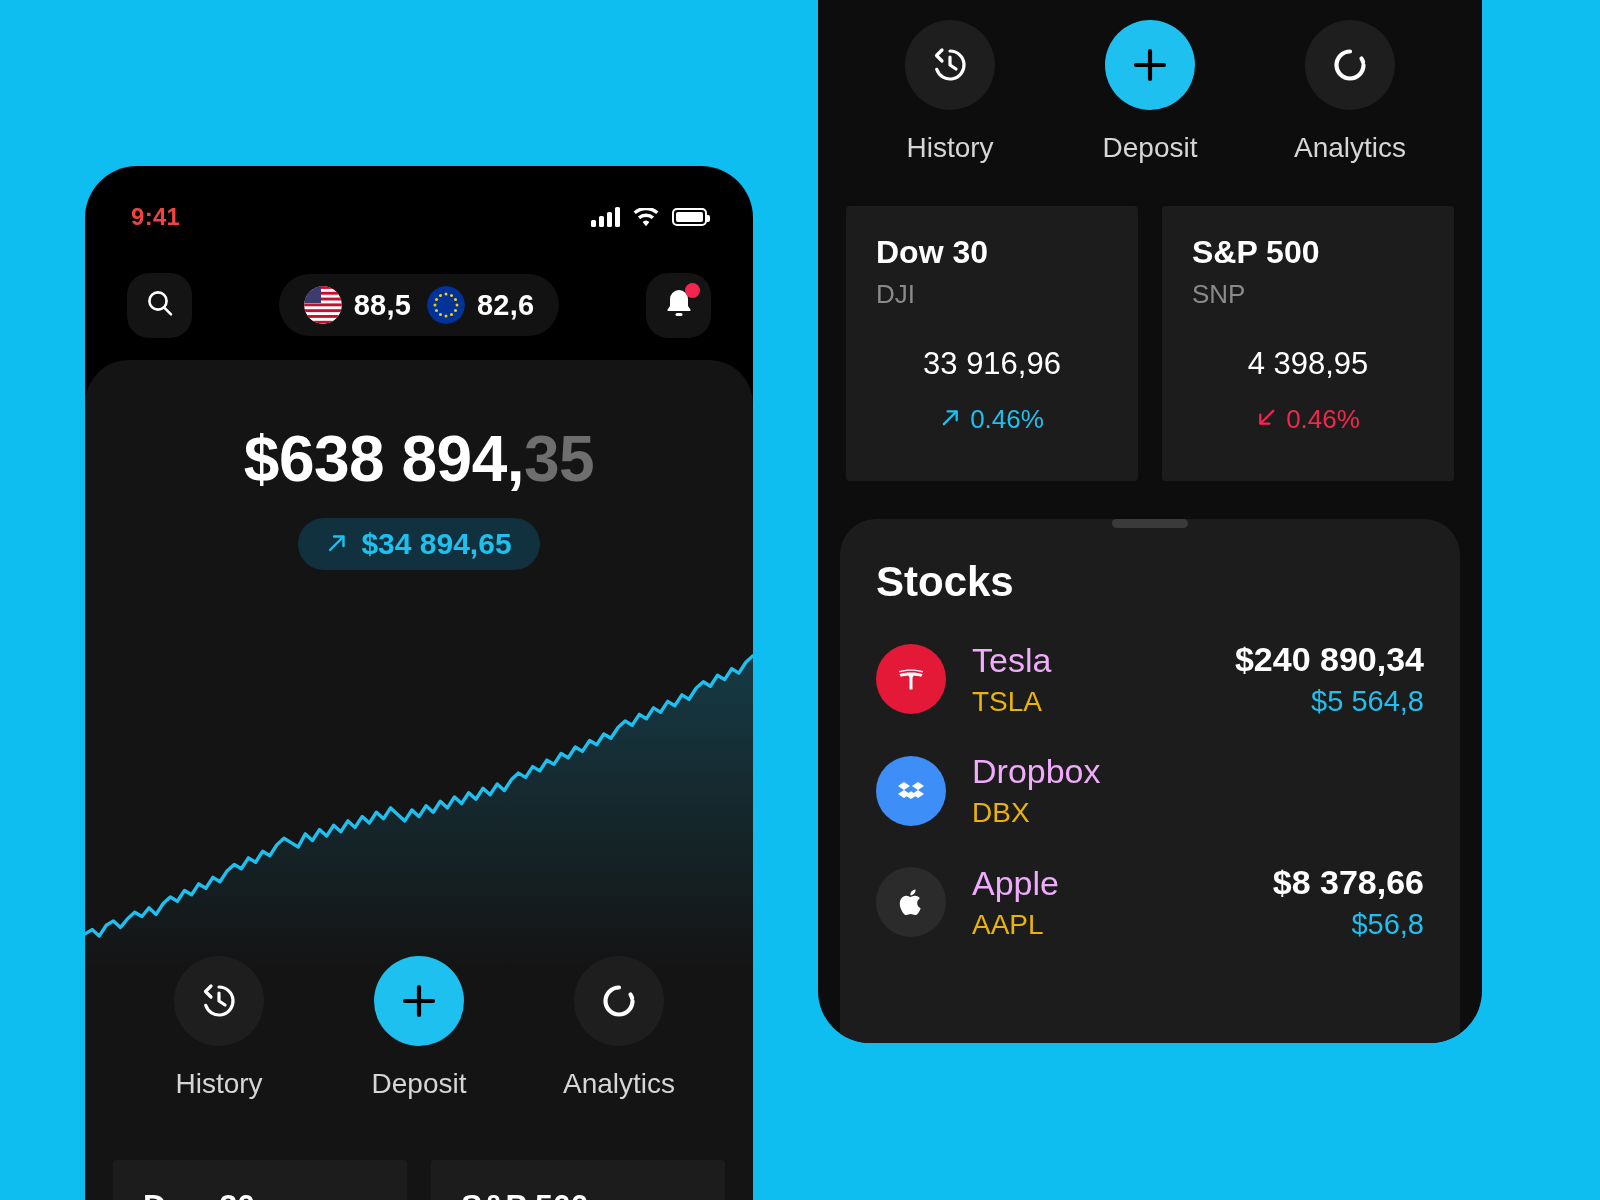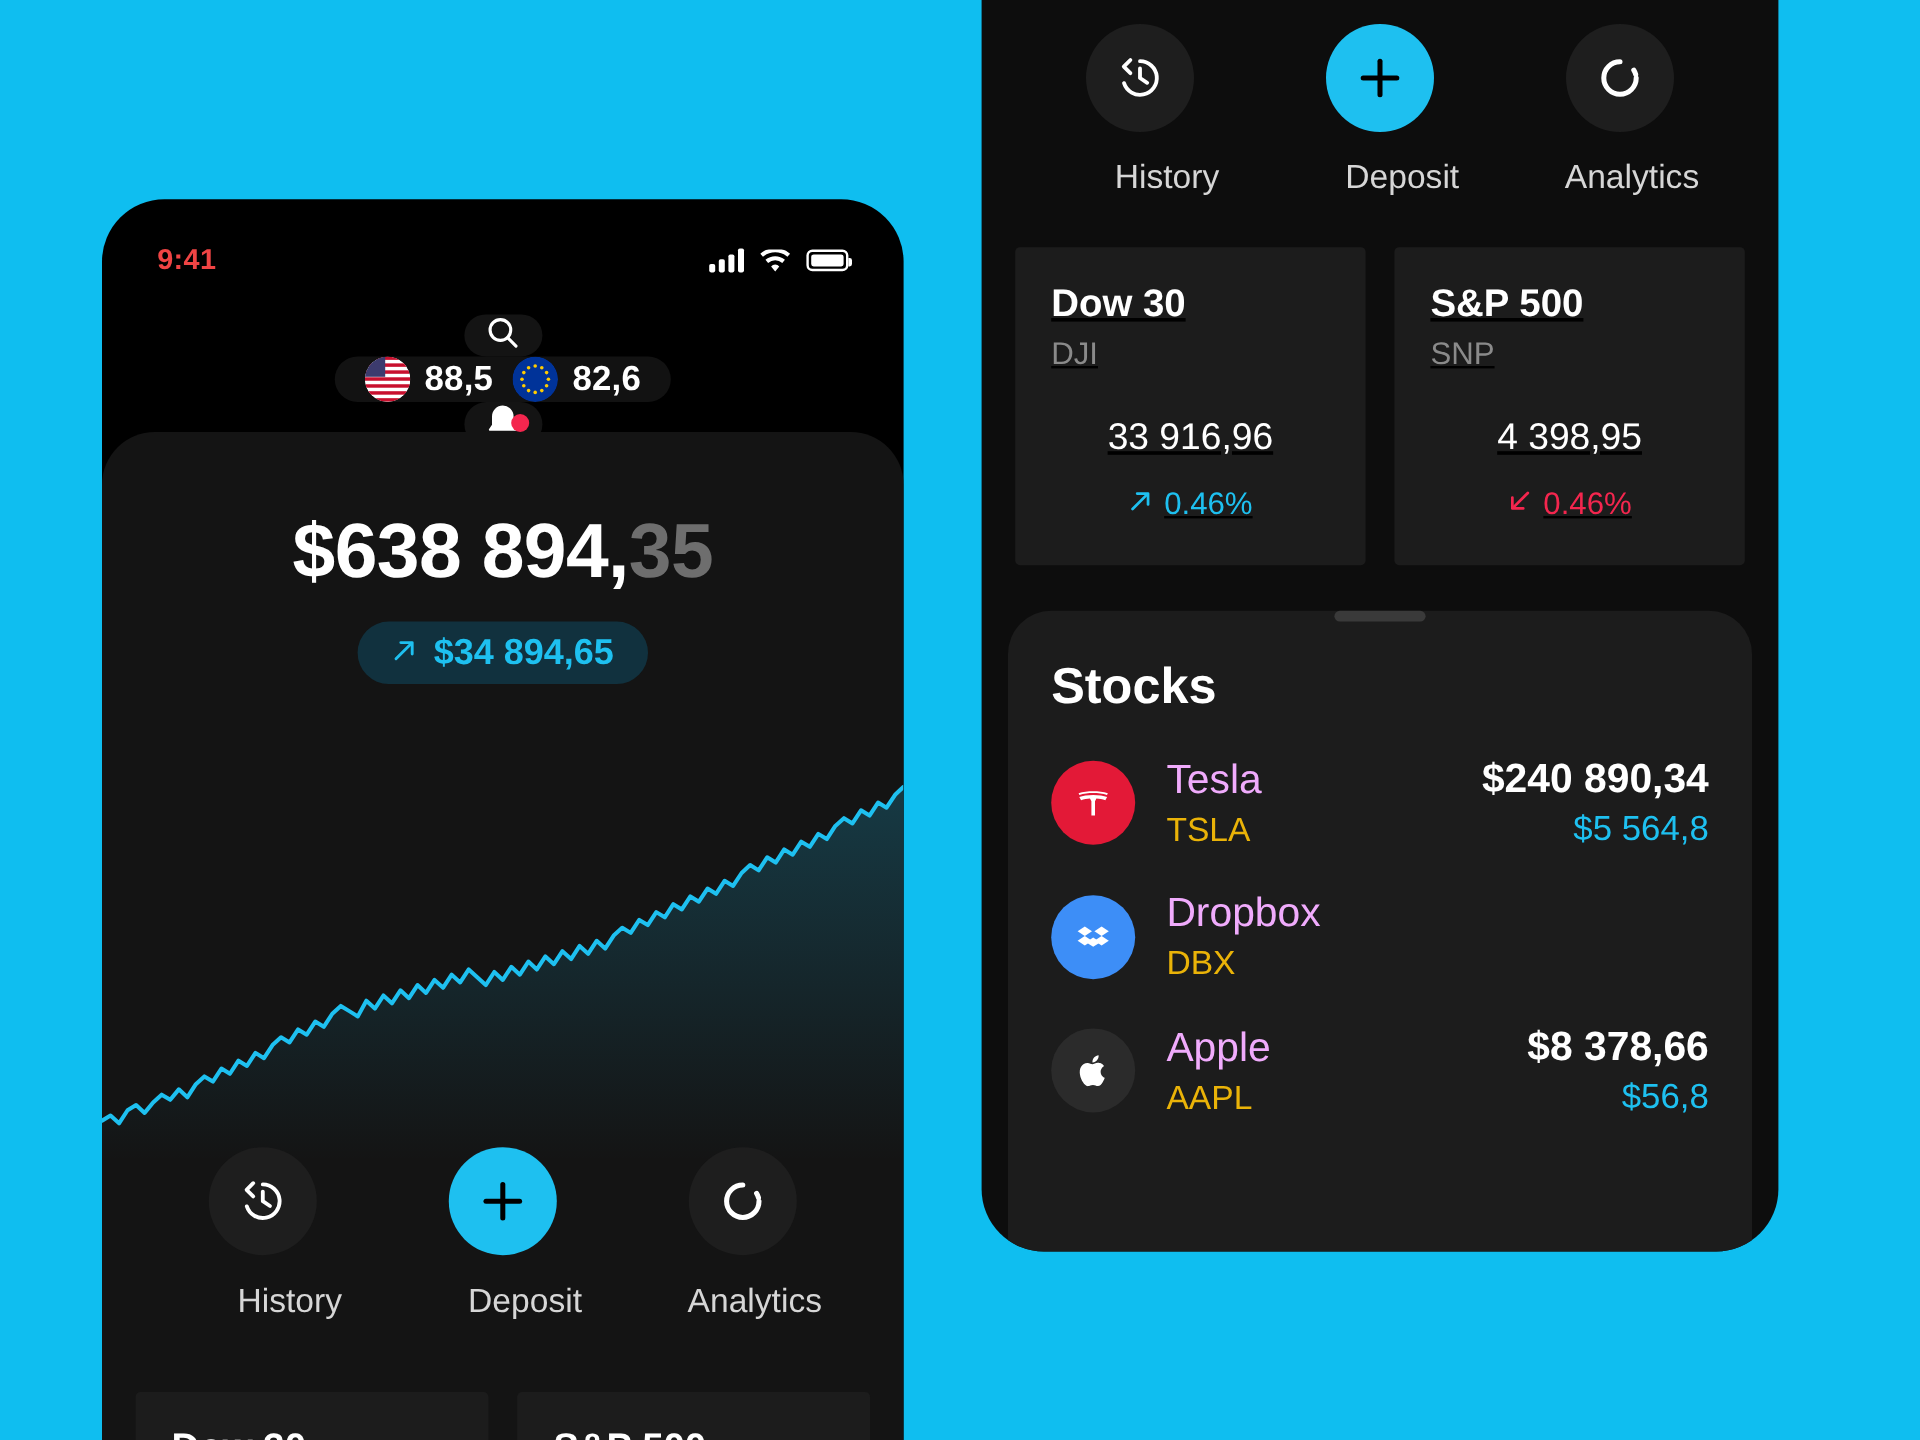--- a/index.html
+++ b/index.html
@@ -39,21 +39,21 @@
   }
   .ic-batt::after {
     content:""; position:absolute; right:-5px; top:5px; width:3px; height:7px;
     background:#fff; border-radius:0 2px 2px 0;
   }
   .ic-batt i { display:block; width:100%; height:100%; background:#fff; border-radius:2px; }
 
   
   .hdr-row {
     display:flex; align-items:center; justify-content:space-between;
-    padding:0 42px; height:86px; margin-top:10px;flex-direction:column;
+    padding:0 42px; height:86px; margin-top:10px;
   }
   .circ-btn {
     width:65px; height:65px; border-radius:22px; background:#141414;
     display:flex; align-items:center; justify-content:center; position:relative;
     cursor:pointer;
   }
   .badge-dot {
     position:absolute; top:10px; right:11px; width:15px; height:15px;
     border-radius:50%; background:#F4264E;
   }
@@ -81,36 +81,35 @@
     height:52px; width:max-content; padding:0 28px;
     font-size:30px; font-weight:600; cursor:pointer;
   }
   .chart-zone { position:absolute; left:0; right:0; top:268px; height:340px; }
   .chart-zone svg { display:block; width:100%; height:100%; }
 
   .actions {
     position:absolute; left:0; right:0; top:596px;
     display:flex; justify-content:center; gap:68px;
   }
-  .action { width:132px; text-align:right; cursor:pointer; }
+  .action { width:132px; text-align:center; cursor:pointer; }
   .action .knob {
     width:90px; height:90px; border-radius:50%; background:#1E1E1E;
     display:flex; align-items:center; justify-content:center; margin:0 auto;
   }
   .action.primary .knob { background:#1EC0F0; }
   .action .lbl { margin-top:22px; font-size:28px; color:#D6D6D6; }
 
   .idx-row {
     position:absolute; left:28px; right:28px; top:800px;
     display:flex; gap:24px;
   }
   .idx-card {
-    flex:1; background:#1C1C1C; border-radius:4px; padding:28px 30px 36px;
+    flex:1; background:#1C1C1C; border-radius:4px; padding:28px 30px 46px;
     cursor:pointer;
-    text-decoration:underline;
   }
   .idx-name { color:#fff; font-size:32px; font-weight:700; }
   .idx-tic { color:#8A8A8A; font-size:26px; margin-top:8px; }
   .idx-bot { display:flex; align-items:center; gap:22px; margin-top:36px;flex-direction:column; }
   .idx-val { color:#fff; font-size:31px; font-weight:500; }
   .idx-chg { display:flex; align-items:center; gap:9px; font-size:26px; font-weight:500; }
   .up { color:#1EC0F0; }
   .down { color:#F4264E; }
 
   

